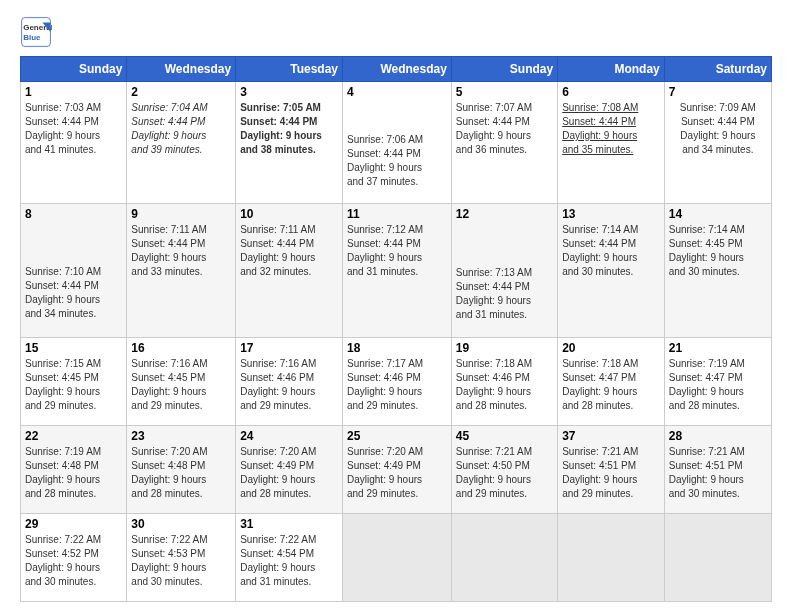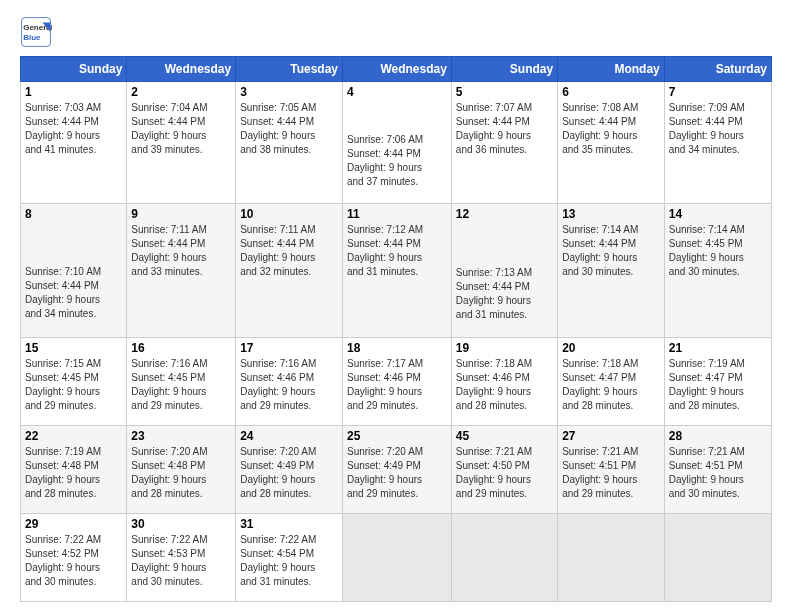--- a/index.html
+++ b/index.html
@@ -120,56 +120,56 @@
     <tr>
           <td>
             <span class="day-num">1</span>
             <div class="day-info" style="white-space: pre-line;">Sunrise: 7:03 AM
 Sunset: 4:44 PM
 Daylight: 9 hours
 and 41 minutes.</div>
           </td>
           <td>
             <span class="day-num">2</span>
-            <div class="day-info" style="white-space: pre-line;">Sunrise: 7:04 AM
+            <div class="day-info" style="white-space: pre-line; font-style: italic;">Sunrise: 7:04 AM
 Sunset: 4:44 PM
 Daylight: 9 hours
 and 39 minutes.</div>
           </td>
           <td>
             <span class="day-num">3</span>
-            <div class="day-info" style="white-space: pre-line;">Sunrise: 7:05 AM
+            <div class="day-info" style="white-space: pre-line; font-weight: bold;">Sunrise: 7:05 AM
 Sunset: 4:44 PM
 Daylight: 9 hours
 and 38 minutes.</div>
           </td>
           <td>
             <span class="day-num">4</span>
             <div class="day-info" style="white-space: pre-line; margin-top: 34px;">Sunrise: 7:06 AM
 Sunset: 4:44 PM
 Daylight: 9 hours
 and 37 minutes.</div>
           </td>
           <td>
             <span class="day-num">5</span>
             <div class="day-info" style="white-space: pre-line;">Sunrise: 7:07 AM
 Sunset: 4:44 PM
 Daylight: 9 hours
 and 36 minutes.</div>
           </td>
           <td>
             <span class="day-num">6</span>
-            <div class="day-info" style="white-space: pre-line;">Sunrise: 7:08 AM
+            <div class="day-info" style="white-space: pre-line; text-decoration: underline;">Sunrise: 7:08 AM
 Sunset: 4:44 PM
 Daylight: 9 hours
 and 35 minutes.</div>
           </td>
           <td>
             <span class="day-num">7</span>
-            <div class="day-info" style="white-space: pre-line;">Sunrise: 7:09 AM
+            <div class="day-info" style="white-space: pre-line; text-align: center;">Sunrise: 7:09 AM
 Sunset: 4:44 PM
 Daylight: 9 hours
 and 34 minutes.</div>
           </td>
         </tr>
         <tr>
           <td>
             <span class="day-num">8</span>
             <div class="day-info" style="white-space: pre-line; margin-top: 44px;">Sunrise: 7:10 AM
 Sunset: 4:44 PM
@@ -300,21 +300,21 @@
 and 29 minutes.</div>
           </td>
           <td>
             <span class="day-num">45</span>
             <div class="day-info" style="white-space: pre-line;">Sunrise: 7:21 AM
 Sunset: 4:50 PM
 Daylight: 9 hours
 and 29 minutes.</div>
           </td>
           <td>
-            <span class="day-num">27</span>
+            <span class="day-num">37</span>
             <div class="day-info" style="white-space: pre-line;">Sunrise: 7:21 AM
 Sunset: 4:51 PM
 Daylight: 9 hours
 and 29 minutes.</div>
           </td>
           <td>
             <span class="day-num">28</span>
             <div class="day-info" style="white-space: pre-line;">Sunrise: 7:21 AM
 Sunset: 4:51 PM
 Daylight: 9 hours

